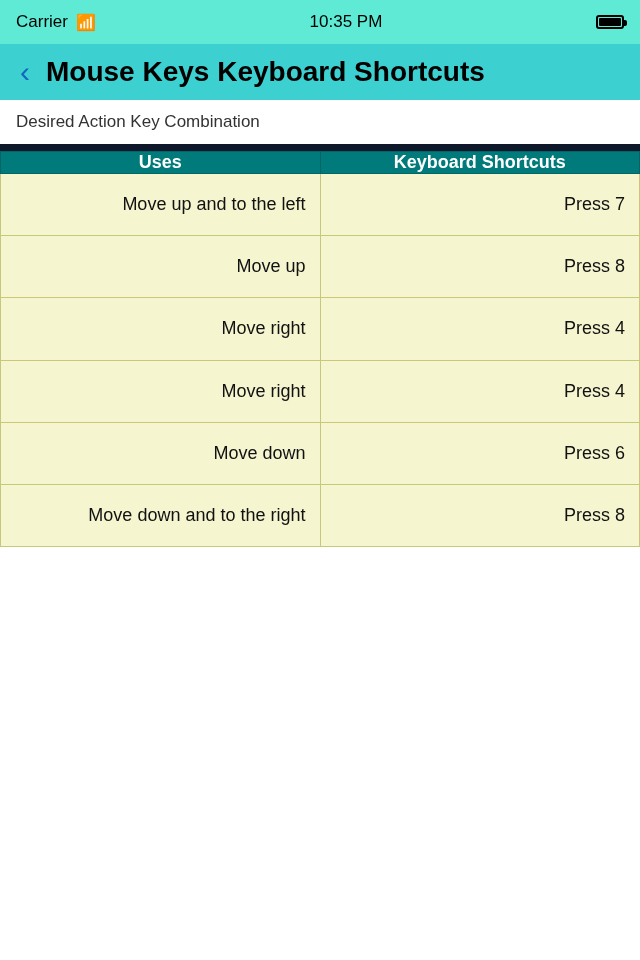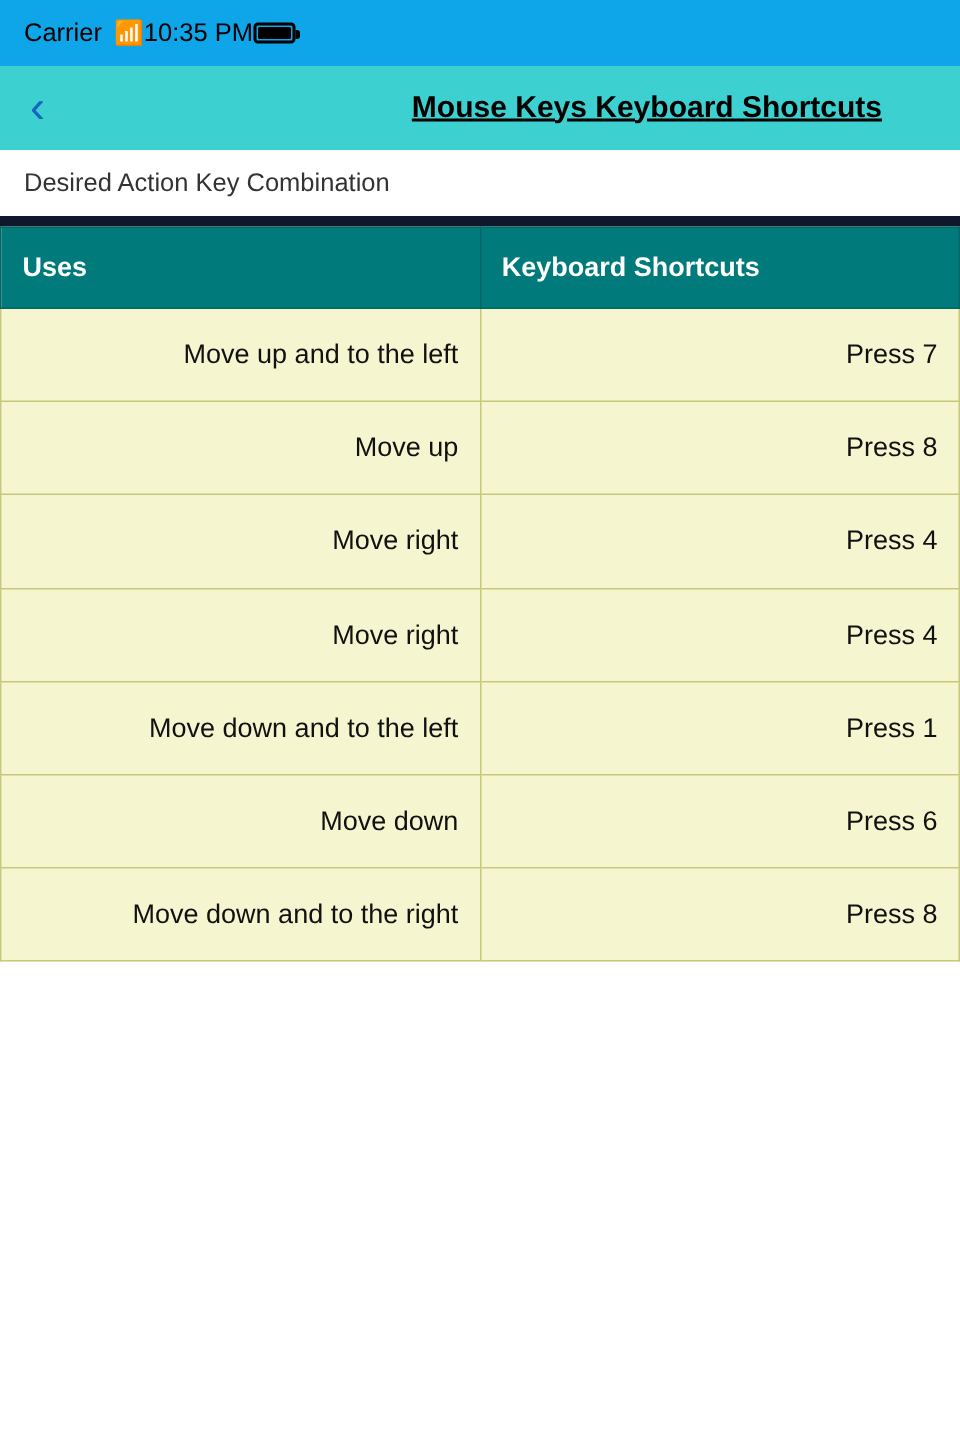--- a/index.html
+++ b/index.html
@@ -7,24 +7,25 @@
     body {
       width: 640px;
       min-height: 960px;
       font-family: -apple-system, 'Helvetica Neue', Arial, sans-serif;
       background: #fff;
       overflow-x: hidden;
     }
 
     
     .status-bar {
-      background: #0ea5e9;
+      background: #5eead4;
       height: 44px;
       display: flex;
       align-items: center;
+      justify-content: space-between;
       padding: 0 16px;
       font-size: 17px;
       font-weight: 500;
       color: #000;
     }
     .status-bar-left { display: flex; align-items: center; gap: 8px; }
     .wifi-icon { font-size: 16px; }
     .battery-icon {
       width: 28px; height: 14px;
       border: 2px solid #000;
@@ -61,26 +62,25 @@
     .nav-back {
       color: #1565C0;
       font-size: 30px;
       font-weight: 300;
       cursor: pointer;
       line-height: 1;
       padding: 4px 8px;
     }
     .nav-title {
       flex: 1;
-      text-align: right;
-      font-size: 20px;
+      text-align: left;
+      font-size: 28px;
       font-weight: 700;
       color: #000;
       margin-right: 40px;
-      text-decoration: underline;
     }
 
     
     .subtitle {
       background: #fff;
       padding: 12px 16px;
       font-size: 17px;
       color: #333;
       border-bottom: 7px solid #0f172a;
     }
@@ -93,22 +93,22 @@
       width: 100%;
       border-collapse: collapse;
     }
     thead tr {
       background: #007A7A;
     }
     thead th {
       color: #fff;
       font-size: 18px;
       font-weight: 700;
-      padding: 16px 14px;
-      text-align: left;
+      padding: 0 14px;
+      text-align: center;
       border: 1px solid #006666;
     }
     thead th:first-child { width: 50%; }
     thead th:last-child { width: 50%; }
 
     tbody tr {
       background: #F5F5D0;
     }
     tbody td {
       padding: 18px 14px;
@@ -160,24 +160,20 @@
         </tr>
         <tr>
           <td>Move right</td>
           <td>Press 4</td>
         </tr>
         <tr>
           <td>Move right</td>
           <td>Press 4</td>
         </tr>
         <tr>
-          <td>Move down and to the left</td>
-          <td>Press 1</td>
-        </tr>
-        <tr>
           <td>Move down</td>
           <td>Press 6</td>
         </tr>
         <tr>
           <td>Move down and to the right</td>
           <td>Press 8</td>
         </tr>
       </tbody>
   </table>
 </div>

